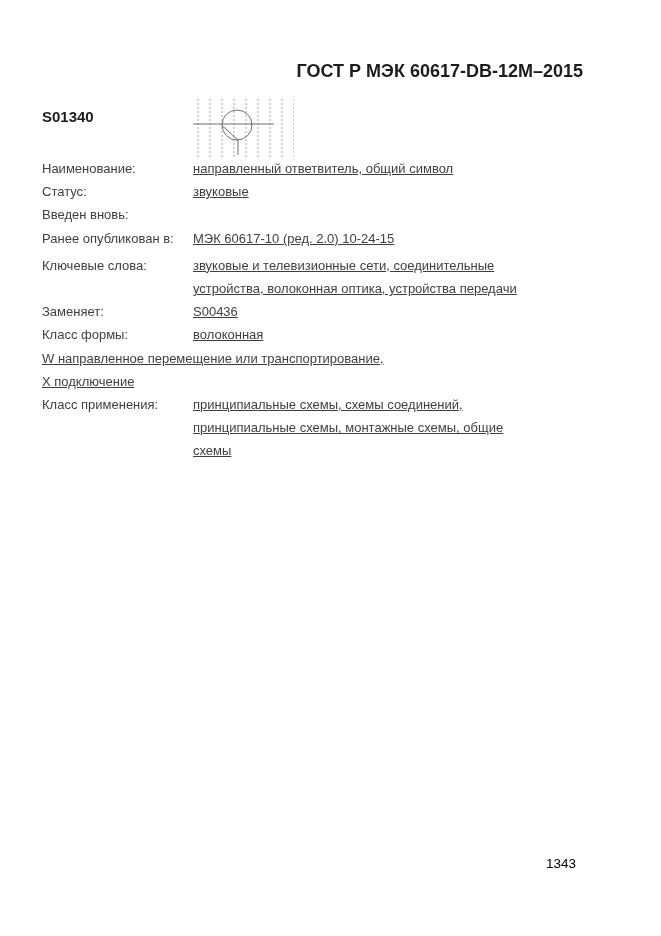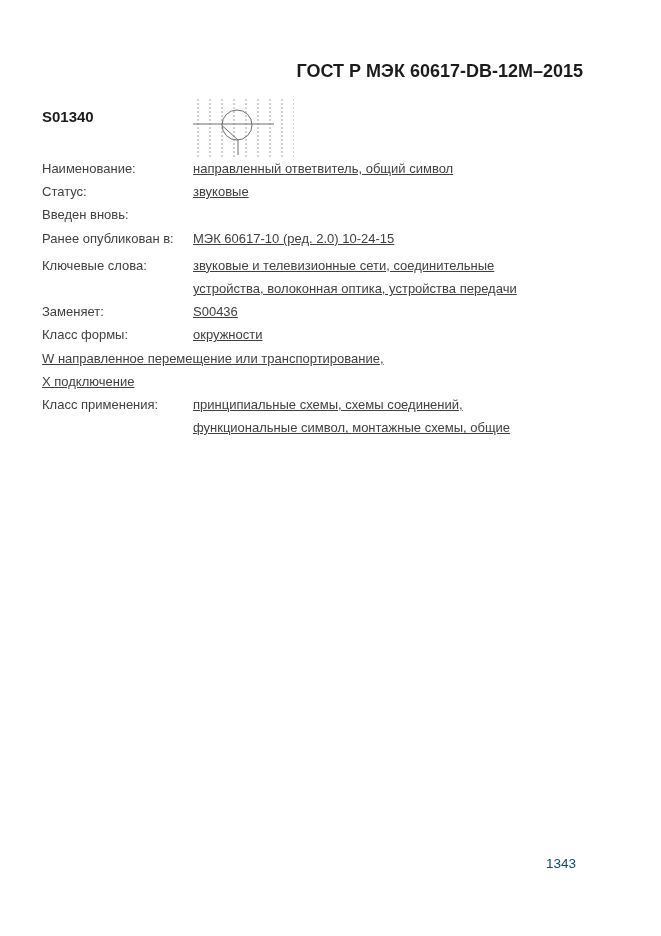--- a/index.html
+++ b/index.html
@@ -72,21 +72,21 @@
     width: 151px;
     flex: 0 0 151px;
   }
   .value { flex: 1; text-decoration: underline; }
   .line { display: block; }
   .page-number {
     position: absolute;
     top: 856px;
     right: 85px;
     font-size: 13.5px;
-    color: #0c4a6e;
+    color: #000000;
   }
 </style>
 </head>
 <body>
 
 <div class="page">
 
   <div class="doc-header">ГОСТ Р МЭК 60617-DB-12M–2015</div>
 
   <div class="symbol-id">S01340</div>
@@ -139,36 +139,37 @@
     <div class="row">
       <div class="label">Заменяет:</div>
       <div class="value">
         <span class="line">S00436</span>
       </div>
     </div>
 
     <div class="row">
       <div class="label">Класс формы:</div>
       <div class="value">
-        <span class="line">окружности</span>
+        <span class="line">волоконная</span>
       </div>
     </div>
 
     <div class="row">
       <div class="value">
         <span class="line">W направленное перемещение или транспортирование,</span>
         <span class="line">X подключение</span>
       </div>
     </div>
 
     <div class="row">
       <div class="label">Класс применения:</div>
       <div class="value">
         <span class="line">принципиальные схемы, схемы соединений,</span>
-        <span class="line">функциональные символ, монтажные схемы, общие</span>
+        <span class="line">принципиальные схемы, монтажные схемы, общие</span>
+        <span class="line">схемы</span>
       </div>
     </div>
 
   </div>
 
   <div class="page-number">1343</div>
 
 </div>
 
 </body></html>

